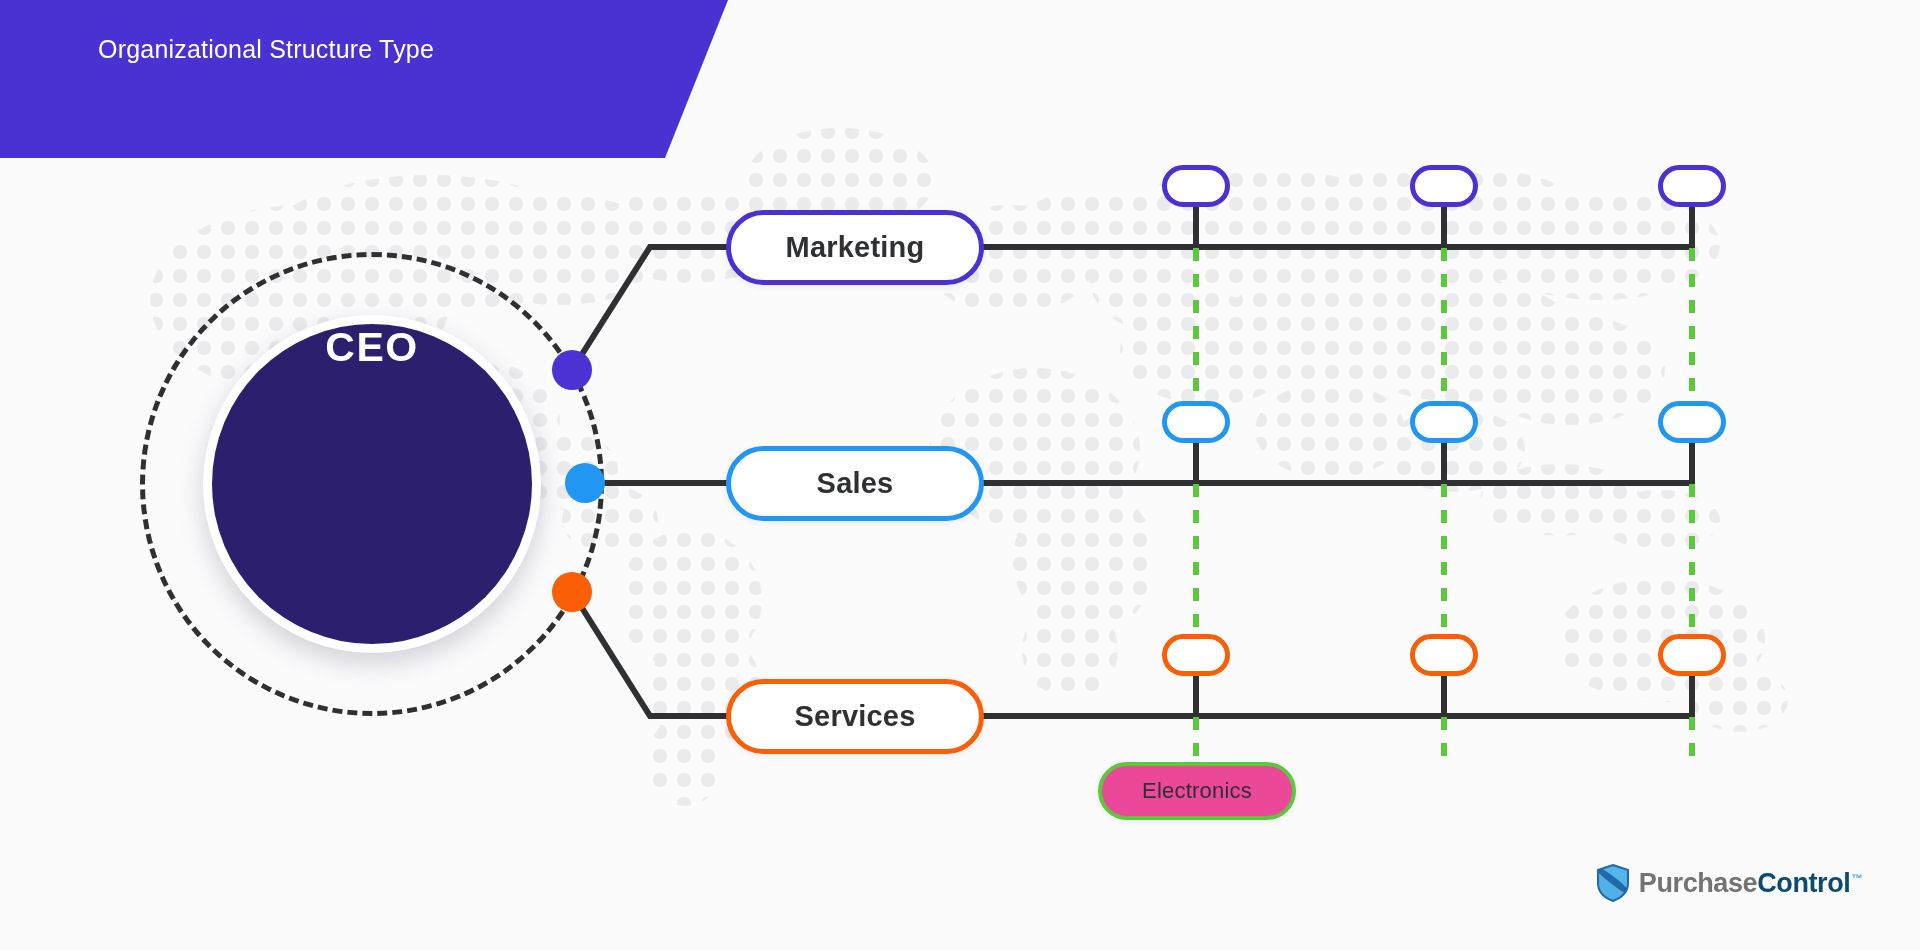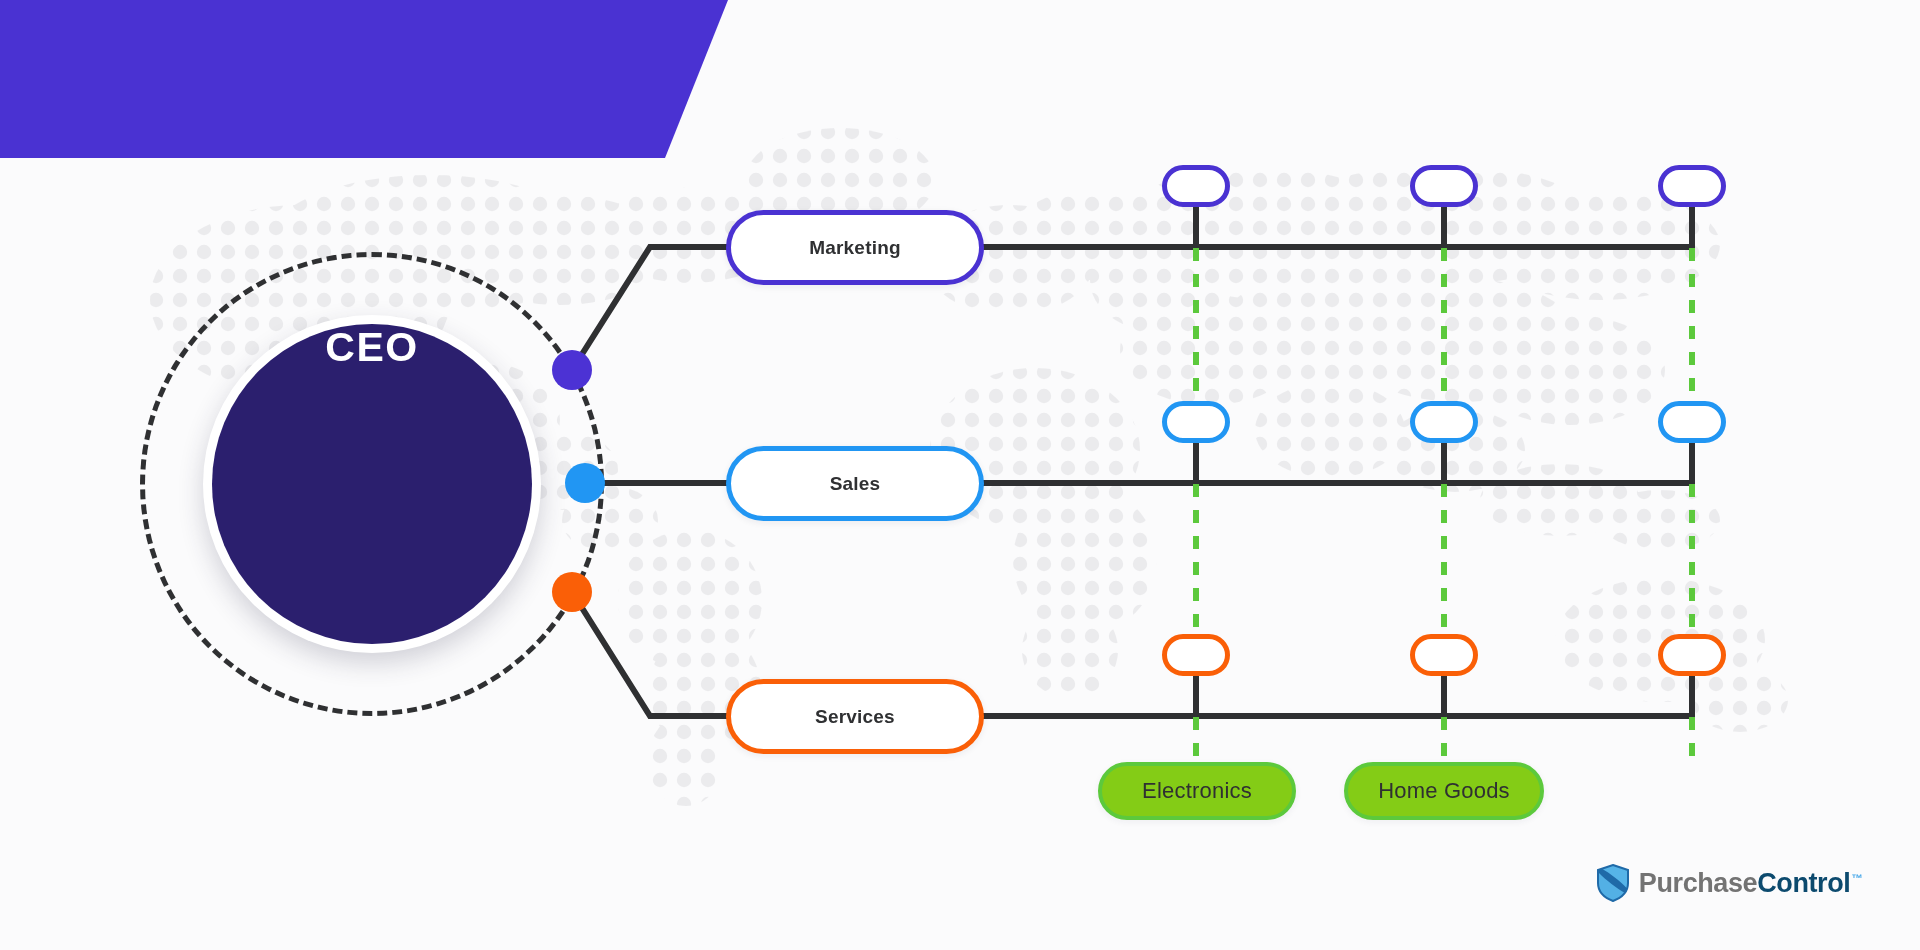--- a/index.html
+++ b/index.html
@@ -62,38 +62,38 @@
   
   .dept-pill{
     position:absolute;z-index:6;box-sizing:border-box;
     background:#ffffff;
     border-style:solid;border-width:5px;
     border-radius:999px;
     display:flex;align-items:center;justify-content:center;
     box-shadow:0 2px 7px rgba(30,30,60,.07);
   }
   .dept-pill span{
-    font-size:19px;font-weight:700;color:#2f3032;letter-spacing:.2px;
+    font-size:29px;font-weight:700;color:#2f3032;letter-spacing:.2px;
     white-space:nowrap;
   }
 
   
   .mini-pill{
     position:absolute;z-index:6;box-sizing:border-box;
     width:68px;height:42px;
     background:#ffffff;
     border-style:solid;border-width:5px;
     border-radius:999px;
   }
 
   
   .prod-pill{
     position:absolute;z-index:6;box-sizing:border-box;
     height:58px;
-    background:#84cc16;
+    background:#ec4899;
     border:4px solid #5cc93c;
     border-radius:999px;
     display:flex;align-items:center;justify-content:center;
     box-shadow:0 2px 7px rgba(30,30,60,.06);
   }
   .prod-pill span{
     font-size:22px;font-weight:500;color:#2f3032;letter-spacing:.2px;
     white-space:nowrap;
   }
 
@@ -217,20 +217,21 @@
       <path d="M 1692 717 L 1692 762"></path>
     </g>
   </svg>
 
   <div class="banner">
     <svg width="920" height="165" viewBox="0 0 920 165">
       <polygon points="0,0 728,0 665,158 0,158" fill="#4a32d2"></polygon>
     </svg>
   </div>
   <div class="banner-text">
+    <div class="banner-sub">Organizational Structure Type</div>
   </div>
 
   <div class="ceo-ring-dashed"></div>
   <div class="ceo-halo"></div>
   <div class="ceo-circle">
     <span class="ceo-label">CEO</span>
   </div>
 
   <div class="dot" style="left:552px;top:350px;width:40px;height:40px;background:#4c32d4;"></div>
   <div class="dot" style="left:565px;top:463px;width:40px;height:40px;background:#2196f3;"></div>
@@ -253,23 +254,20 @@
   <div class="mini-pill" style="left:1162px;top:401px;border-color:#2196f3;"></div>
   <div class="mini-pill" style="left:1410px;top:401px;border-color:#2196f3;"></div>
   <div class="mini-pill" style="left:1658px;top:401px;border-color:#2196f3;"></div>
 
   <div class="mini-pill" style="left:1162px;top:634px;border-color:#fa5f07;"></div>
   <div class="mini-pill" style="left:1410px;top:634px;border-color:#fa5f07;"></div>
   <div class="mini-pill" style="left:1658px;top:634px;border-color:#fa5f07;"></div>
 
   <div class="prod-pill" style="left:1098px;top:762px;width:198px;">
     <span>Electronics</span>
-  </div>
-  <div class="prod-pill" style="left:1344px;top:762px;width:200px;">
-    <span>Home Goods</span>
   </div>
 
   <div class="logo">
     <svg width="34" height="38" viewBox="0 0 34 38">
       <path d="M17 1 L32 6 V19 C32 28 25 34 17 37 C9 34 2 28 2 19 V6 Z" fill="#1f6aa8"></path>
       <path d="M17 1 L32 6 V19 C32 21 31.6 22.8 31 24.5 C24 17 14 9.5 5.6 4.6 Z" fill="#56b4e8"></path>
       <path d="M3 9 C10 16 20 24 29 29 C26 33 21.5 35.6 17 37 C9 34 2 28 2 19 Z" fill="#56b4e8" opacity="0.95"></path>
       <path d="M17 1 L32 6 V19 C32 28 25 34 17 37 C9 34 2 28 2 19 V6 Z" fill="none" stroke="#1f6aa8" stroke-width="2"></path>
     </svg>
     <div class="logo-text"><span class="logo-a">Purchase</span><span class="logo-b">Control</span><span class="logo-tm">™</span></div>

